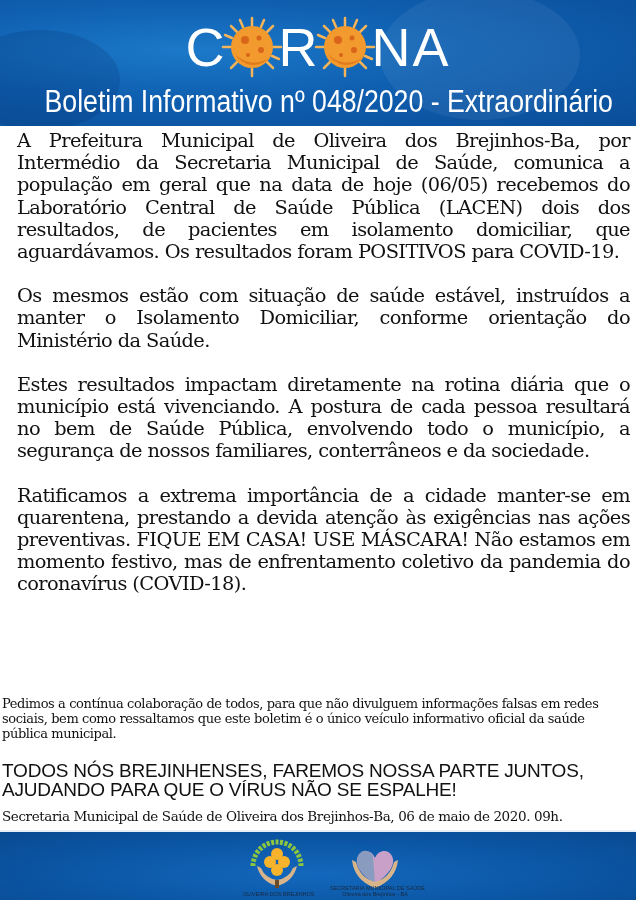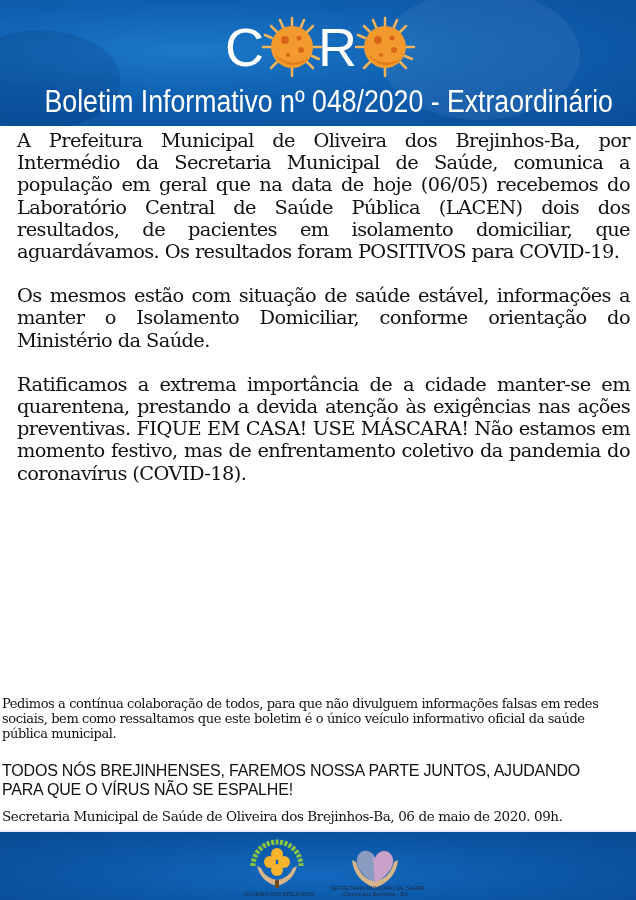--- a/index.html
+++ b/index.html
@@ -49,21 +49,21 @@
       font-size: 19.4px; line-height: 22.2px; text-align: justify;
       text-align-last: left; margin: 0 0 22px 0;
       font-family: "DejaVu Serif", serif; letter-spacing: -0.6px;
     }
     .note {
       position: absolute; left: 2px; width: 616px; 
       font-size: 13px; line-height: 15px; font-family: "DejaVu Serif", serif;
       letter-spacing: -0.4px;
     }
     .note.p1 { top: 696px; }
-    .note.p2 { top: 761px; font-size: 16px; line-height: 19px; font-family: "Liberation Sans", sans-serif; letter-spacing: -0.2px; }
+    .note.p2 { top: 761px; font-size: 19px; line-height: 19px; font-family: "Liberation Sans", sans-serif; letter-spacing: -0.2px; }
     .note.p3 { top: 809px; font-size: 13.5px; }
     .footer {
       position: absolute; left: 0; top: 830px; width: 636px; height: 70px;
       background: radial-gradient(ellipse at 50% 60%, #1368bd 0%, #0b55a3 60%, #094a92 100%);
       border-top: 2px solid #e8eef6;
     }
     .logo { position: absolute; top: 4px; }
     .logo.l1 { left: 243px; width: 68px; height: 64px; }
     .logo.l2 { left: 330px; width: 90px; height: 64px; }
     .logo-caption {
@@ -123,28 +123,30 @@
             <line x1="58" y1="43" x2="51" y2="40"></line>
         </g>
         <circle cx="31" cy="31" r="21" fill="#f29a2e"></circle>
         <path d="M14 38 A21 21 0 0 0 48 42 A26 26 0 0 1 14 38z" fill="#e07b1c"></path>
         <circle cx="24" cy="24" r="4" fill="#d9651a"></circle>
         <circle cx="38" cy="22" r="2.5" fill="#d9651a"></circle>
         <circle cx="40" cy="34" r="3" fill="#d9651a"></circle>
         <circle cx="27" cy="39" r="2" fill="#d9651a"></circle>
       </svg>
     </span>
+    <span class="light">NA</span>
   </div>
 
   <div class="subtitle">Boletim Informativo nº 048/2020 - Extraordinário</div>
 </div>
 
 <div class="content">
   <p class="para">A Prefeitura Municipal de Oliveira dos Brejinhos-Ba, por Intermédio da Secretaria Municipal de Saúde, comunica a população em geral que na data de hoje (06/05) recebemos do Laboratório Central de Saúde Pública (LACEN) dois dos resultados, de pacientes em isolamento domiciliar, que aguardávamos. Os resultados foram POSITIVOS para COVID-19.</p>
-  <p class="para">Os mesmos estão com situação de saúde estável, informações a manter o Isolamento Domiciliar, conforme orientação do Ministério da Saúde.</p>
+  <p class="para">Os mesmos estão com situação de saúde estável, instruídos a manter o Isolamento Domiciliar, conforme orientação do Ministério da Saúde.</p>
+  <p class="para">Estes resultados impactam diretamente na rotina diária que o município está vivenciando. A postura de cada pessoa resultará no bem de Saúde Pública, envolvendo todo o município, a segurança de nossos familiares, conterrâneos e da sociedade.</p>
   <p class="para">Ratificamos a extrema importância de a cidade manter-se em quarentena, prestando a devida atenção às exigências nas ações preventivas. FIQUE EM CASA! USE MÁSCARA! Não estamos em momento festivo, mas de enfrentamento coletivo da pandemia do coronavírus (COVID-18).</p>
 </div>
 
 <div class="note p1">Pedimos a contínua colaboração de todos, para que não divulguem informações falsas em redes sociais, bem como ressaltamos que este boletim é o único veículo informativo oficial da saúde pública municipal.</div>
 <div class="note p2">TODOS NÓS BREJINHENSES, FAREMOS NOSSA PARTE JUNTOS, AJUDANDO PARA QUE O VÍRUS NÃO SE ESPALHE!</div>
 <div class="note p3">Secretaria Municipal de Saúde de Oliveira dos Brejinhos-Ba, 06 de maio de 2020. 09h.</div>
 
 <div class="footer">
   <div class="logo l1">
     <svg viewBox="0 0 68 64" width="68" height="64">

